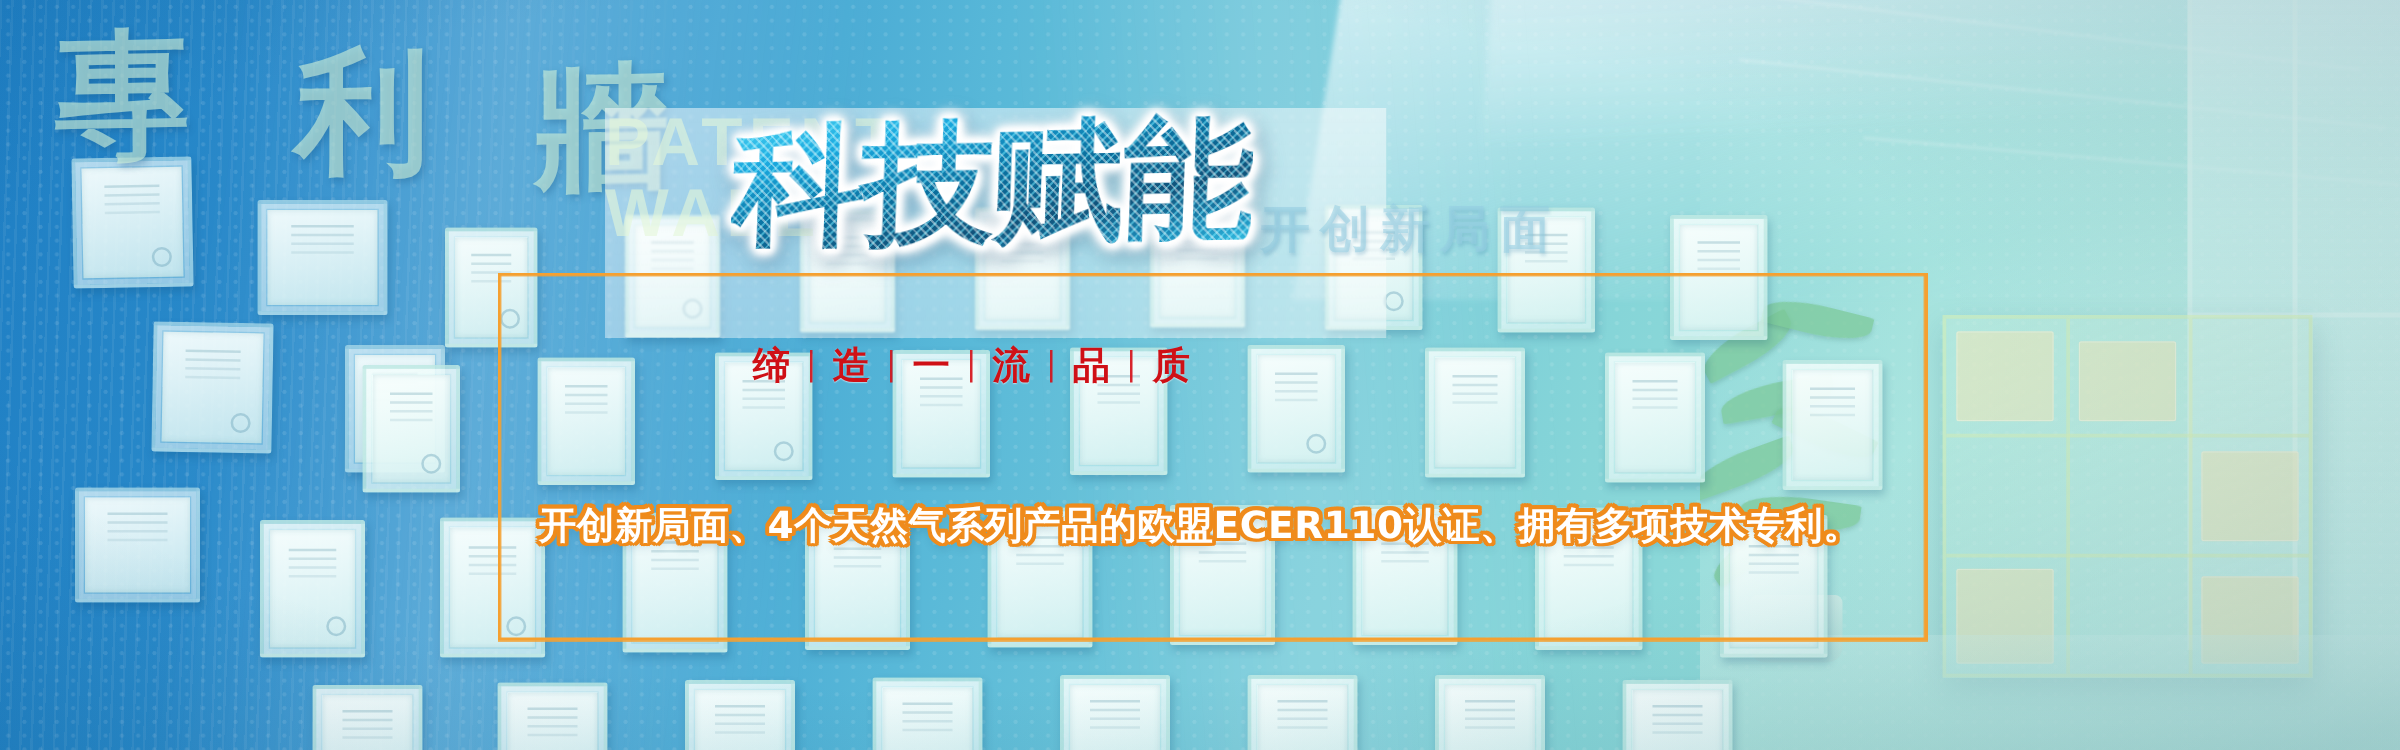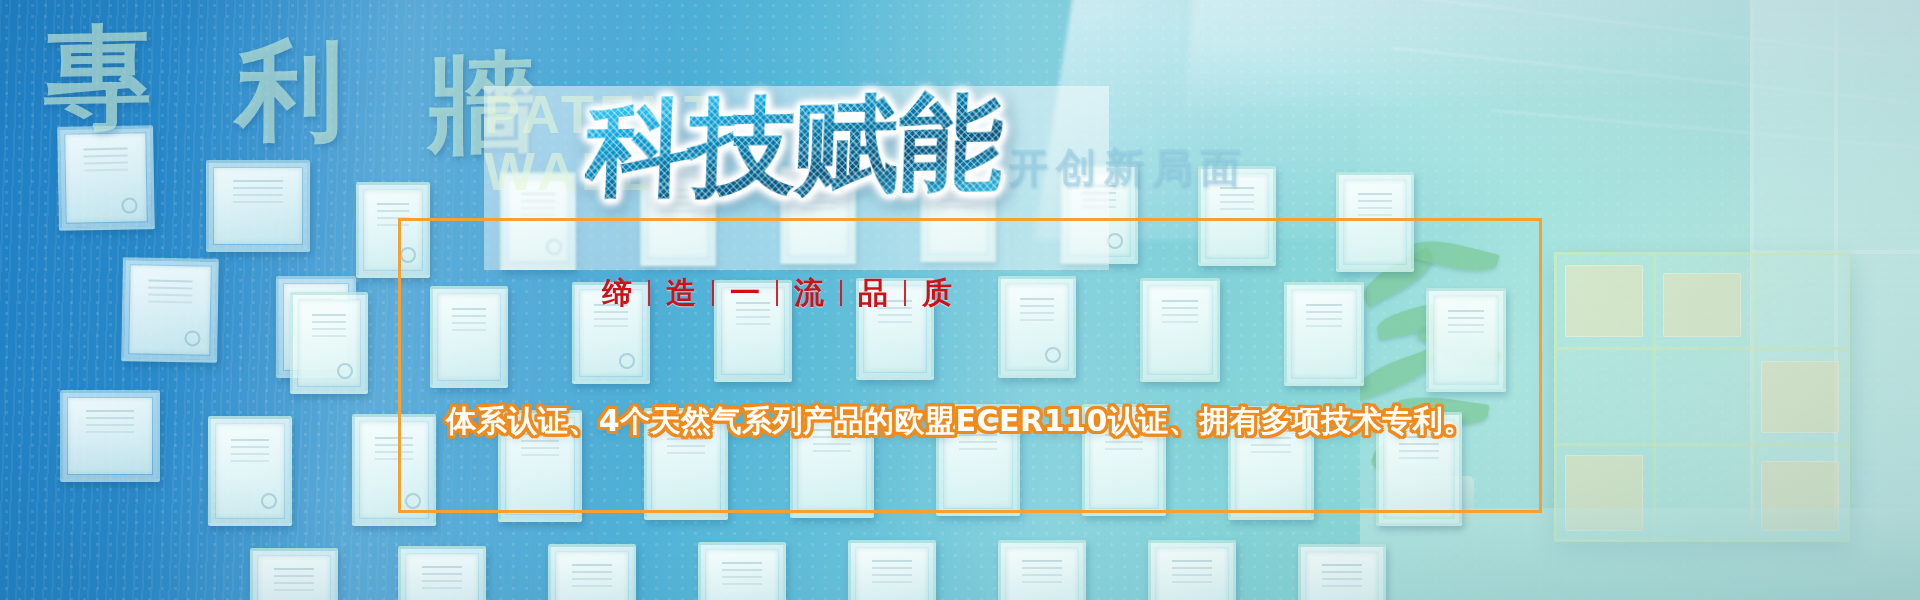--- a/index.html
+++ b/index.html
@@ -111,21 +111,21 @@
   .watermark {
     position:absolute; left:484px; top:86px;
     font-size:54px; font-weight:bold; line-height:1.06;
     color:rgba(228,246,216,.60);
     letter-spacing:5px;
     font-family:"Liberation Sans","DejaVu Sans",sans-serif;
   }
 
   
   .kaichuang {
-    position:absolute; left:1008px; top:140px;
+    position:absolute; left:1008px; top:156px;
     font-family:"DejaVu Serif","Liberation Serif",serif;
     font-size:40px; font-weight:bold; letter-spacing:8px;
     color:rgba(150,205,225,.55);
     text-shadow:1px 2px 3px rgba(60,130,170,.25);
     white-space:nowrap;
   }
 
   
   .panel {
     position:absolute; left:484px; top:86px; width:625px; height:184px;
@@ -453,16 +453,16 @@
     <span class="ch">流</span>
     <span class="sep"></span>
     <span class="ch">品</span>
     <span class="sep"></span>
     <span class="ch">质</span>
   </div>
 
   <div class="frame"></div>
 
   <div class="body-text">
-    <span class="line">体系认证、4个天然气系列产品的欧盟ECER110认证、拥有多项技术专利。</span>
+    <span class="line">开创新局面、4个天然气系列产品的欧盟ECER110认证、拥有多项技术专利。</span>
   </div>
 
 </div>
 
 </body></html>

